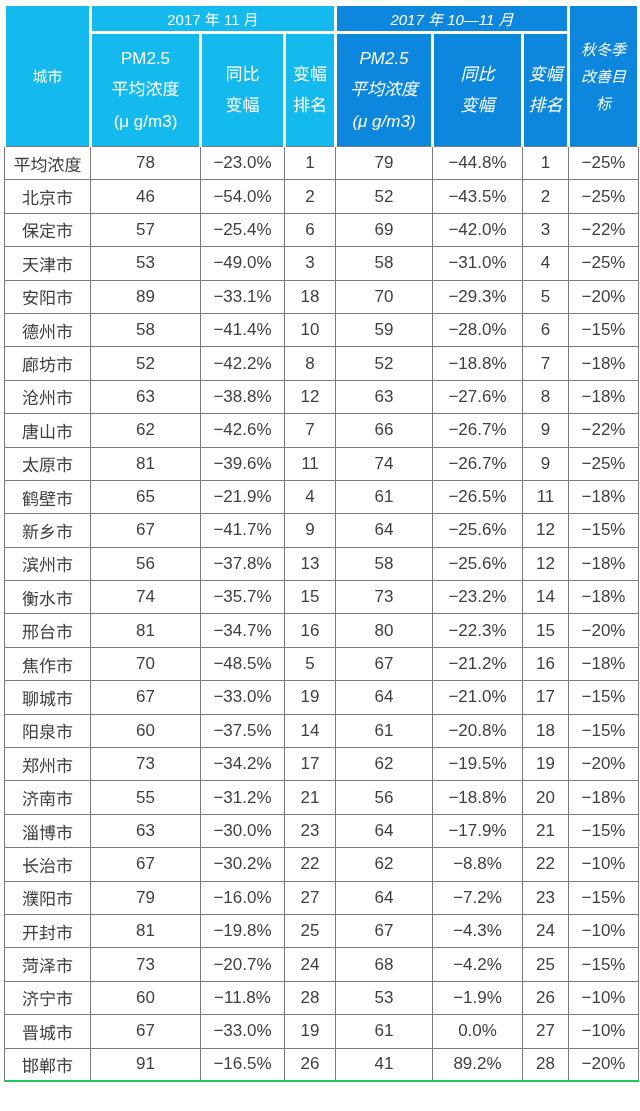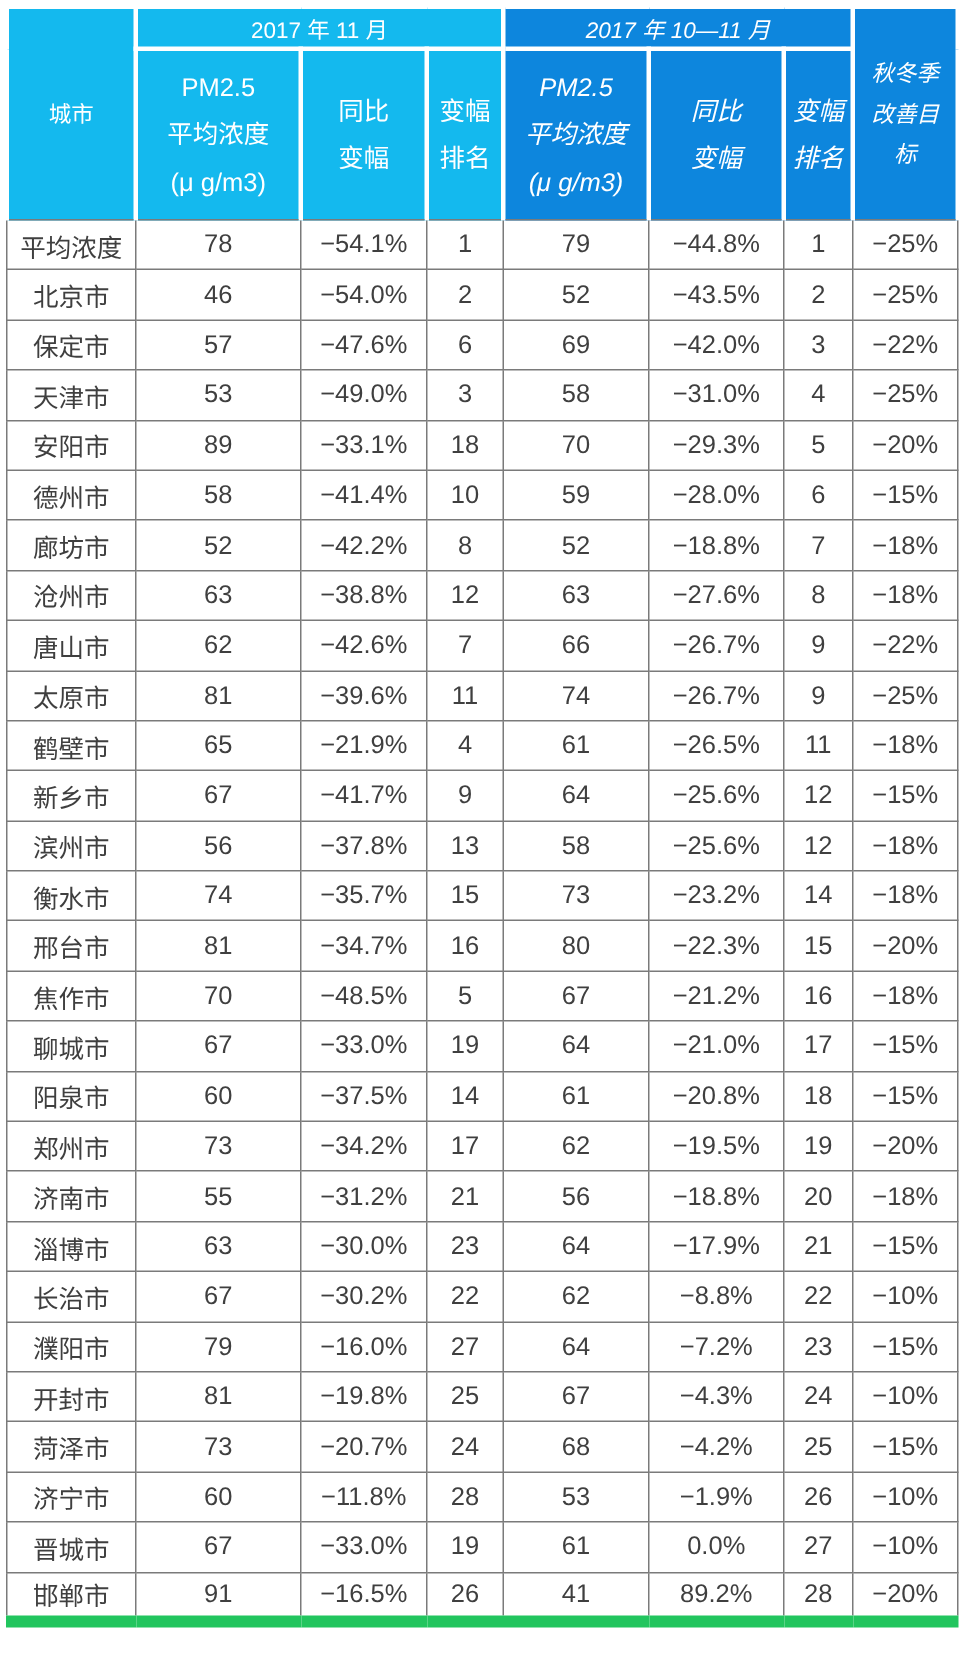--- a/index.html
+++ b/index.html
@@ -44,21 +44,21 @@
   tbody td {
     border: 1px solid var(--grid);
     height: 33.4px;
     padding: 0;
     text-align: center;
     vertical-align: middle;
     color: var(--text);
     font-size: 17px;
     overflow: hidden;
   }
-  tbody tr:last-child td { border-bottom: 8px solid #22c55e; }
+  tbody tr:last-child td { border-bottom: 2px solid #22c55e; }
 </style>
 </head>
 <body>
 
 <div>
   <table class="pm25">
     <colgroup>
       <col style="width:86px">
       <col style="width:110px">
       <col style="width:84px">
@@ -91,21 +91,21 @@
         <th class="blue">同比
 变幅</th>
         <th class="blue">变幅
 排名</th>
       </tr>
     </thead>
     <tbody>
   <tr>
     <td>平均浓度</td>
     <td>78</td>
-    <td>−54.1%</td>
+    <td>−23.0%</td>
     <td>1</td>
     <td>79</td>
     <td>−44.8%</td>
     <td>1</td>
     <td>−25%</td>
   </tr>
 
   <tr>
     <td>北京市</td>
     <td>46</td>
@@ -113,21 +113,21 @@
     <td>2</td>
     <td>52</td>
     <td>−43.5%</td>
     <td>2</td>
     <td>−25%</td>
   </tr>
 
   <tr>
     <td>保定市</td>
     <td>57</td>
-    <td>−47.6%</td>
+    <td>−25.4%</td>
     <td>6</td>
     <td>69</td>
     <td>−42.0%</td>
     <td>3</td>
     <td>−22%</td>
   </tr>
 
   <tr>
     <td>天津市</td>
     <td>53</td>

